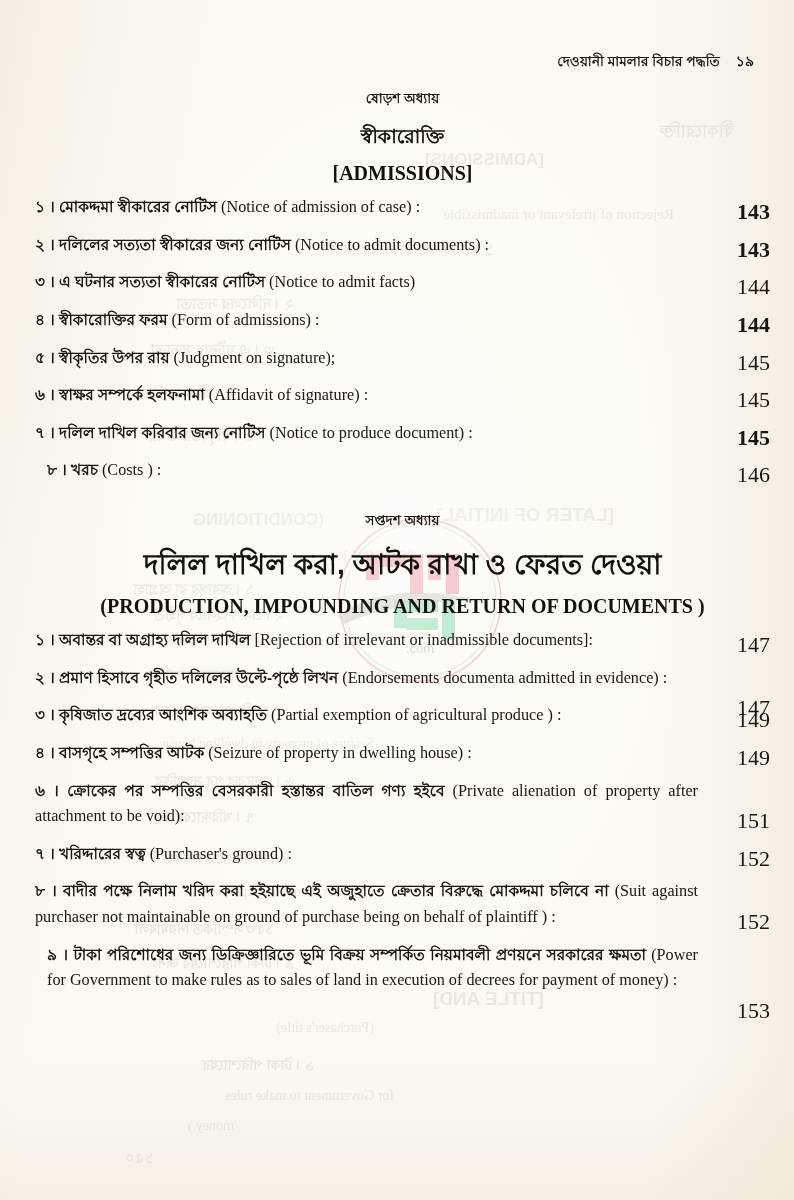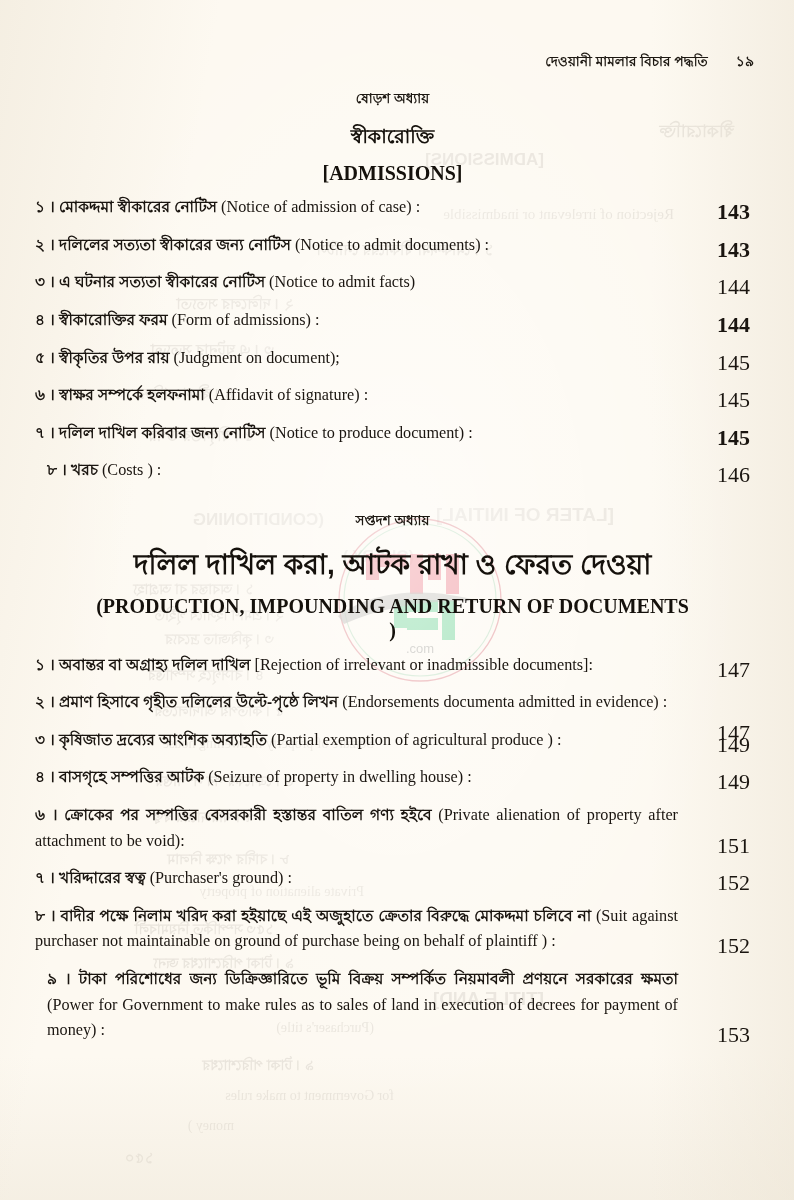--- a/index.html
+++ b/index.html
@@ -61,34 +61,34 @@
   .watermark svg { display: block; width: 100%; height: 100%; }
 
   
   .running-header {
     position: absolute;
     top: 50px;
     right: 40px;
     z-index: 4;
     display: flex;
     align-items: baseline;
-    gap: 28px;
+    gap: 16px;
     font-family: "Liberation Sans", sans-serif;
     font-weight: bold;
     font-size: 13.5px;
     color: #1d1812;
   }
   .running-header .hdr-title { letter-spacing: 0.1px; }
   .running-header .hdr-folio { font-size: 14px; }
 
   
   .content {
     position: absolute;
     left: 35px;
-    right: 44px;
+    right: 24px;
     top: 88px;
     z-index: 4;
   }
 
   
   .chapter { margin-bottom: 0; }
   .chapter-kicker {
     text-align: center;
     font-family: "Liberation Sans", sans-serif;
     font-weight: bold;
@@ -224,21 +224,21 @@
 
     <section class="chapter">
       <div class="chapter-kicker">ষোড়শ অধ্যায়</div>
       <h1 class="chapter-title-bn">স্বীকারোক্তি</h1>
       <h2 class="chapter-title-en">[ADMISSIONS]</h2>
       <ul class="toc" id="toc-0">
           <li class="toc-entry lines-1 bolder"><span class="toc-text"><span class="bn">১ ।</span><span class="bn"> মোকদ্দমা স্বীকারের নোটিস</span><span> (Notice of admission of case) :</span></span><span class="toc-page">143</span></li>
           <li class="toc-entry lines-1 bolder"><span class="toc-text"><span class="bn">২ ।</span><span class="bn"> দলিলের সত্যতা স্বীকারের জন্য নোটিস</span><span> (Notice to admit documents) :</span></span><span class="toc-page">143</span></li>
           <li class="toc-entry lines-1"><span class="toc-text"><span class="bn">৩ ।</span><span class="bn"> এ ঘটনার সত্যতা স্বীকারের নোটিস</span><span> (Notice to admit facts)</span></span><span class="toc-page">144</span></li>
           <li class="toc-entry lines-1 bolder"><span class="toc-text"><span class="bn">৪ ।</span><span class="bn"> স্বীকারোক্তির ফরম</span><span> (Form of admissions) :</span></span><span class="toc-page">144</span></li>
-          <li class="toc-entry lines-1"><span class="toc-text"><span class="bn">৫ ।</span><span class="bn"> স্বীকৃতির উপর রায়</span><span> (Judgment on document);</span></span><span class="toc-page">145</span></li>
+          <li class="toc-entry lines-1"><span class="toc-text"><span class="bn">৫ ।</span><span class="bn"> স্বীকৃতির উপর রায়</span><span> (Judgment on signature);</span></span><span class="toc-page">145</span></li>
           <li class="toc-entry lines-1"><span class="toc-text"><span class="bn">৬ ।</span><span class="bn"> স্বাক্ষর সম্পর্কে হলফনামা</span><span> (Affidavit of signature) :</span></span><span class="toc-page">145</span></li>
           <li class="toc-entry lines-1 bolder"><span class="toc-text"><span class="bn">৭ ।</span><span class="bn"> দলিল দাখিল করিবার জন্য নোটিস</span><span> (Notice to produce document) :</span></span><span class="toc-page">145</span></li>
           <li class="toc-entry lines-1"><span class="toc-text"><span class="bn">৮ ।</span><span class="bn"> খরচ</span><span> (Costs ) :</span></span><span class="toc-page">146</span></li>
         </ul>
     </section>
 
     <div class="chapter-gap"></div>
 
     <section class="chapter">
       <div class="chapter-kicker">সপ্তদশ অধ্যায়</div>

